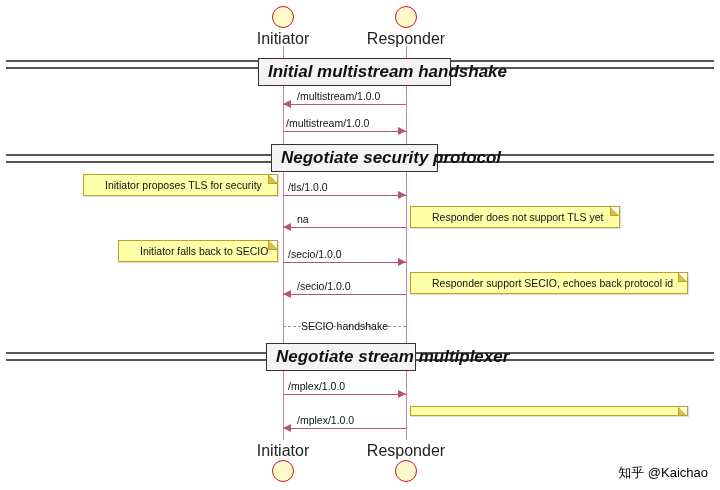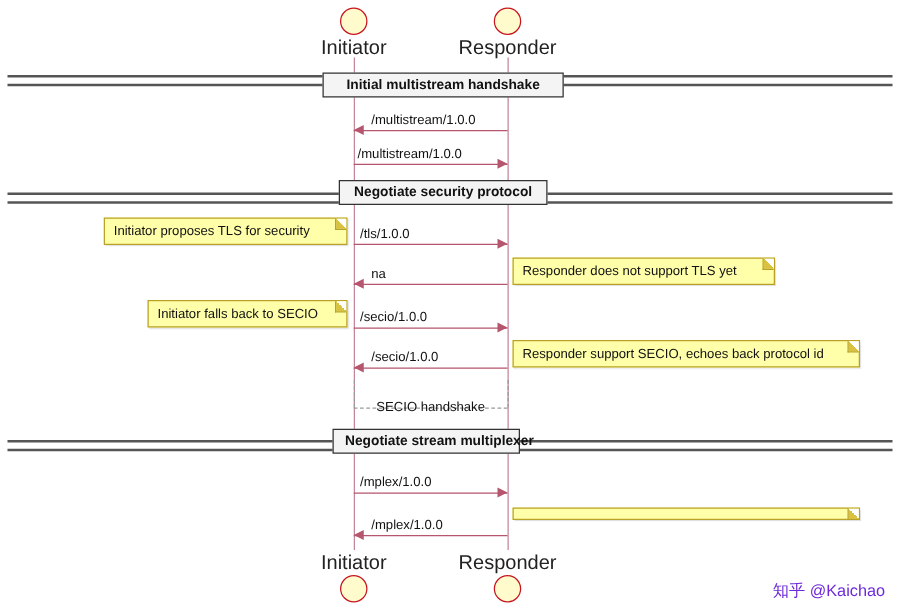--- a/index.html
+++ b/index.html
@@ -26,23 +26,24 @@
   }
 
   
   .sep{
     position:absolute;left:6px;width:708px;height:5px;
     border-top:2px solid #555;border-bottom:2px solid #555;
   }
   .sep-title{
     position:absolute;
     background:#f4f4f4;border:1px solid #333;
-    font-size:11px;font-weight:bold;color:#111;
+    font-size:17px;font-weight:bold;color:#111;
     padding:3px 9px;box-sizing:border-box;white-space:nowrap;
     text-align:center;
+    font-style:italic;
   }
 
   
   .msg-line{position:absolute;height:0;border-top:1px solid #b5556e;}
   .msg-line.dashed{border-top:1px dashed #9a9a9a;}
   .arrow{
     position:absolute;width:0;height:0;
     border-top:4px solid transparent;border-bottom:4px solid transparent;
   }
   .arrow.left{border-right:8px solid #b5556e;}
@@ -50,32 +51,32 @@
   .msg-label{
     position:absolute;font-size:10.5px;color:#111;white-space:nowrap;
   }
   .msg-label.centered{text-align:center;}
 
   
   .note{
     position:absolute;
     background:#ffffaa;border:1px solid #b9a227;
     font-size:10.5px;color:#111;white-space:nowrap;
-    padding:4px 7px;box-sizing:border-box;
+    padding:4px 21px;box-sizing:border-box;
     box-shadow:1px 1px 1px rgba(0,0,0,.12);
   }
   .note .fold{
     position:absolute;right:0;top:0;width:8px;height:8px;
     background:linear-gradient(225deg,#ffffff 50%, #d9c23f 50%);
     border-left:1px solid #b9a227;border-bottom:1px solid #b9a227;
   }
 
   .watermark{
     position:absolute;right:12px;bottom:8px;
-    font-size:13px;color:#6d28d9;
+    font-size:13px;color:#000000;
   }
 </style>
 </head>
 <body>
 
 <div id="diagram">
 
   <div class="actor-head" style="left:272px;top:6px;"></div>
   <div class="actor-label" style="left:223px;top:30px;">Initiator</div>
 

